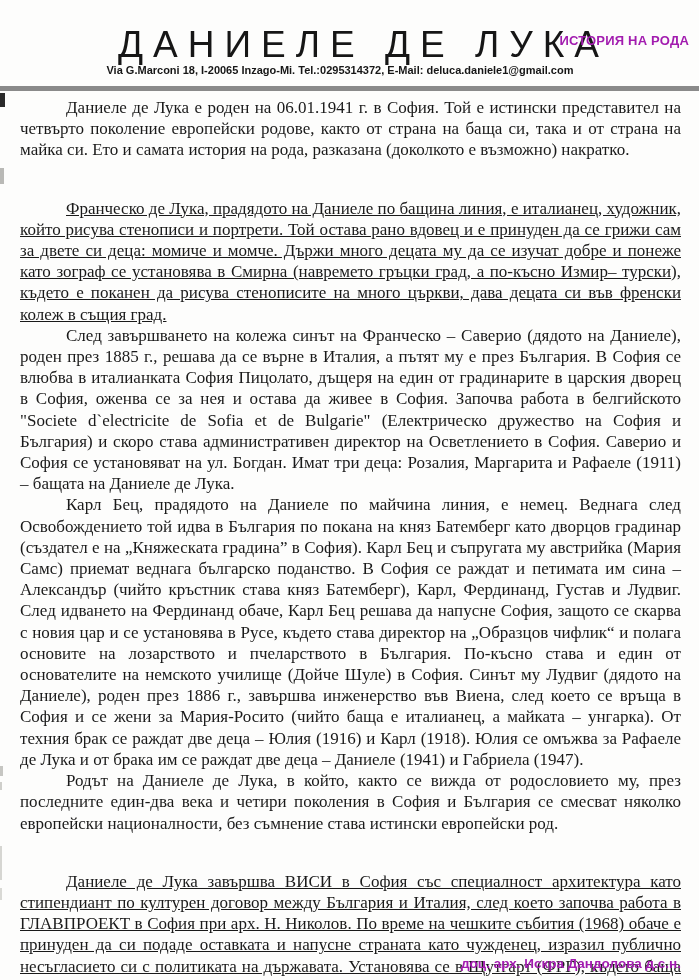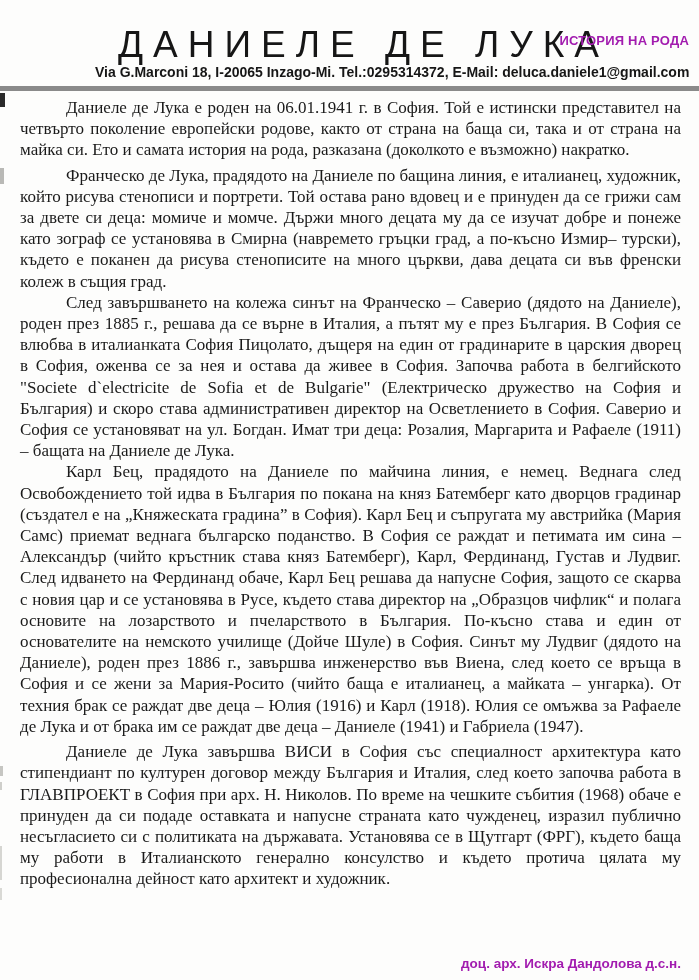--- a/index.html
+++ b/index.html
@@ -23,34 +23,34 @@
   }
   .tagline{
     position:absolute;right:10px;top:33px;
     font-family:"Liberation Sans", sans-serif;
     font-size:13px;font-weight:700;color:#a21caf;
     letter-spacing:0.2px;white-space:nowrap;
   }
   .address{
     position:absolute;left:95px;top:64px;width:490px;
     font-family:"Liberation Sans", sans-serif;
-    font-size:14px;font-weight:700;color:#161616;
+    font-size:11px;font-weight:700;color:#161616;
     text-align:center;white-space:nowrap;
   }
   .divider{
     position:absolute;left:0;top:86px;width:699px;height:5px;
   }
   
   .doc-body{
     position:absolute;left:20px;top:97px;width:661px;
     font-size:17px;line-height:21.2px;
     text-align:justify;
   }
   .doc-body p{margin:0;text-indent:46px;}
-  .doc-body p.gap{margin-top:4px;}
+  .doc-body p.gap{margin-top:37px;text-decoration:underline;}
   
   .signature{
     position:absolute;right:18px;top:956px;
     font-family:"Liberation Sans", sans-serif;
     font-size:13.5px;font-weight:700;
     white-space:nowrap;
   }
   
   .artifact{position:absolute;left:0;}
   .a1{top:93px;width:5px;height:14px;background:#2a2a2a;}
@@ -70,20 +70,21 @@
     <div class="tagline">ИСТОРИЯ НА РОДА</div>
     <div class="address">Via G.Marconi 18, I-20065 Inzago-Mi. Tel.:0295314372, E-Mail: deluca.daniele1@gmail.com</div>
     <div class="divider" style="background: rgb(138, 138, 138);"></div>
   </div>
 
   <div class="doc-body">
       <p>Даниеле де Лука е роден на 06.01.1941 г. в София. Той е истински представител на четвърто поколение европейски родове, както от страна на баща си, така и от страна на майка си. Ето и самата история на рода, разказана (доколкото е възможно) накратко.</p>
       <p class="gap">Франческо де Лука, прадядото на Даниеле по бащина линия, е италианец, художник, който рисува стенописи и портрети. Той остава рано вдовец и е принуден да се грижи сам за двете си деца: момиче и момче. Държи много децата му да се изучат добре и понеже като зограф се установява в Смирна (навремето гръцки град, а по-късно Измир– турски), където е поканен да рисува стенописите на много църкви, дава децата си във френски колеж в същия град.</p>
       <p>След завършването на колежа синът на Франческо – Саверио (дядото на Даниеле), роден през 1885 г., решава да се върне в Италия, а пътят му е през България. В София се влюбва в италианката София Пицолато, дъщеря на един от градинарите в царския дворец в София, оженва се за нея и остава да живее в София. Започва работа в белгийското "Societe d`electricite de Sofia et de Bulgarie" (Електрическо дружество на София и България) и скоро става административен директор на Осветлението в София. Саверио и София се установяват на ул. Богдан. Имат три деца: Розалия, Маргарита и Рафаеле (1911) – бащата на Даниеле де Лука.</p>
       <p>Карл Бец, прадядото на Даниеле по майчина линия, е немец. Веднага след Освобождението той идва в България по покана на княз Батемберг като дворцов градинар (създател е на „Княжеската градина” в София). Карл Бец и съпругата му австрийка (Мария Самс) приемат веднага българско поданство. В София се раждат и петимата им сина – Александър (чийто кръстник става княз Батемберг), Карл, Фердинанд, Густав и Лудвиг. След идването на Фердинанд обаче, Карл Бец решава да напусне София, защото се скарва с новия цар и се установява в Русе, където става директор на „Образцов чифлик“ и полага основите на лозарството и пчеларството в България. По-късно става и един от основателите на немското училище (Дойче Шуле) в София. Синът му Лудвиг (дядото на Даниеле), роден през 1886 г., завършва инженерство във Виена, след което се връща в София и се жени за Мария-Росито (чийто баща е италианец, а майката – унгарка). От техния брак се раждат две деца – Юлия (1916) и Карл (1918). Юлия се омъжва за Рафаеле де Лука и от брака им се раждат две деца – Даниеле (1941) и Габриела (1947).</p>
+      <p>Родът на Даниеле де Лука, в който, както се вижда от родословието му, през последните един-два века и четири поколения в София и България се смесват няколко европейски националности, без съмнение става истински европейски род.</p>
       <p class="gap">Даниеле де Лука завършва ВИСИ в София със специалност архитектура като стипендиант по културен договор между България и Италия, след което започва работа в ГЛАВПРОЕКТ в София при арх. Н. Николов. По време на чешките събития (1968) обаче е принуден да си подаде оставката и напусне страната като чужденец, изразил публично несъгласието си с политиката на държавата. Установява се в Щутгарт (ФРГ), където баща му работи в Италианското генерално консулство и където протича цялата му професионална дейност като архитект и художник.</p>
     </div>
 
   <div class="signature" style="color: #a21caf;">доц. арх. Искра Дандолова д.с.н.</div>
 
   <div class="artifact a1"></div>
   <div class="artifact a2"></div>
   <div class="artifact a3"></div>
   <div class="artifact a4"></div>
   <div class="artifact a5"></div>

